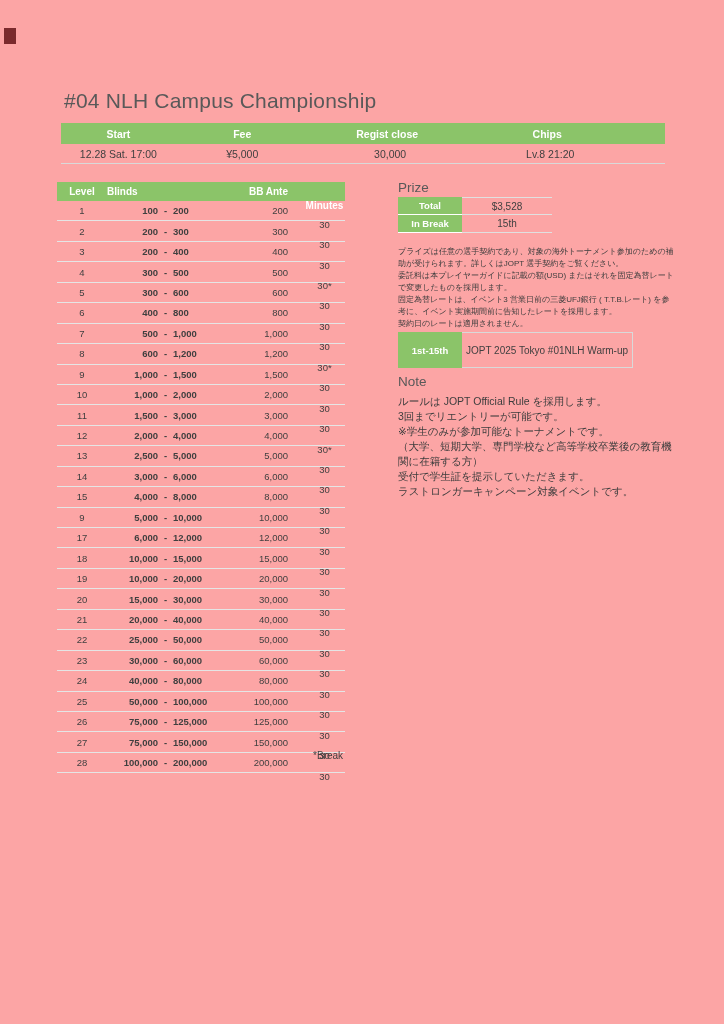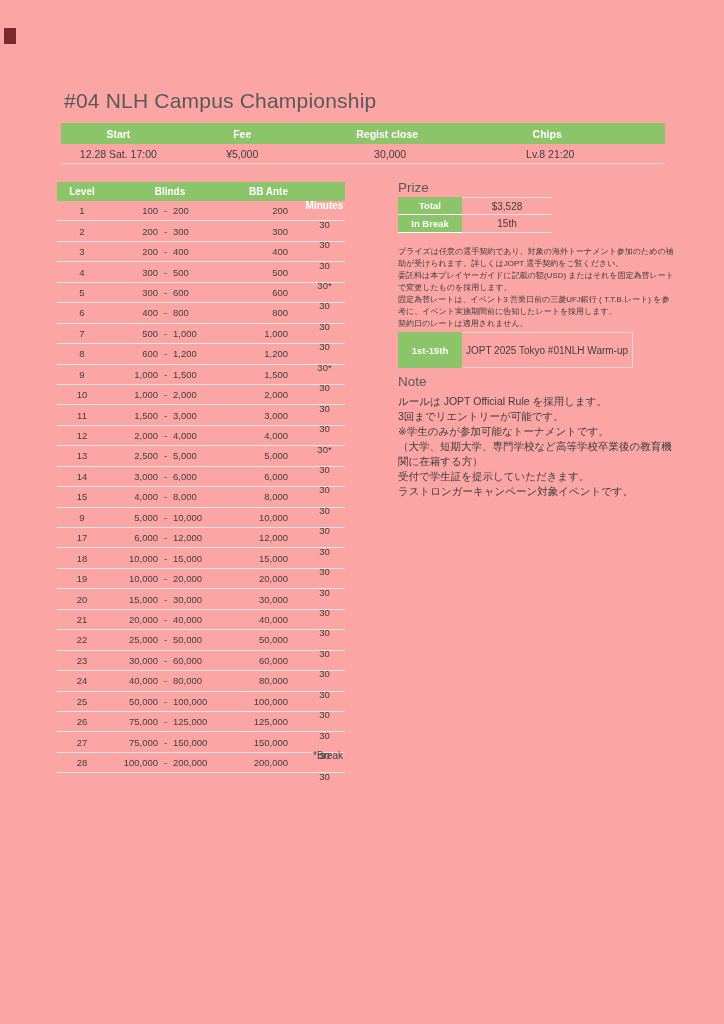--- a/index.html
+++ b/index.html
@@ -16,25 +16,25 @@
   .info-head{background:var(--green);color:#ffffff;font-weight:bold;height:21px;}
   .info-vals{height:19px;border-bottom:1px solid #d9d9d9;color:#3f3f3f;}
   .info-cell{display:flex;align-items:center;justify-content:center;}
   .ic0{width:19%;}.ic1{width:22%;}.ic2{width:27%;}.ic3{width:26%;}.ic4{width:6%;}
 
   
   .structure-table{position:absolute;left:57px;top:182px;width:288px;}
   .shead{display:flex;background:var(--green);color:#fff;font-weight:bold;font-size:10px;height:19px;align-items:center;}
   .srow{display:flex;height:19.45px;align-items:center;font-size:9.5px;border-bottom:1px solid #e5e5e5;color:#3f3f3f;}
   .c-level{width:50px;text-align:center;}
-  .c-blinds{width:126px;display:flex;}
+  .c-blinds{width:126px;display:flex;font-weight:bold;}
   .c-blinds .sb{width:51px;text-align:right;}
   .c-blinds .dash{width:15px;text-align:center;}
   .c-blinds .bb{width:60px;text-align:left;}
-  .h-blinds{width:126px;text-align:center;}
+  .h-blinds{width:126px;}
   .c-ante,.h-ante{width:59px;text-align:right;padding-right:4px;box-sizing:border-box;}
   .c-min,.h-min{width:53px;text-align:center;padding-left:12px;box-sizing:border-box;margin-top:27px;}
   .break-note{position:absolute;left:57px;top:750px;width:286px;text-align:right;font-size:10px;color:#3f3f3f;}
 
   
   .prize-heading{position:absolute;left:398px;top:180px;font-size:13.5px;color:#595959;}
   .prize-table{position:absolute;left:398px;top:197px;width:154px;font-size:10px;}
   .prize-row{display:flex;height:18px;}
   .prize-label{width:64px;background:var(--green);color:#fff;font-weight:bold;font-size:9.5px;
     display:flex;align-items:center;justify-content:center;border-bottom:1px solid #ffffff;}

